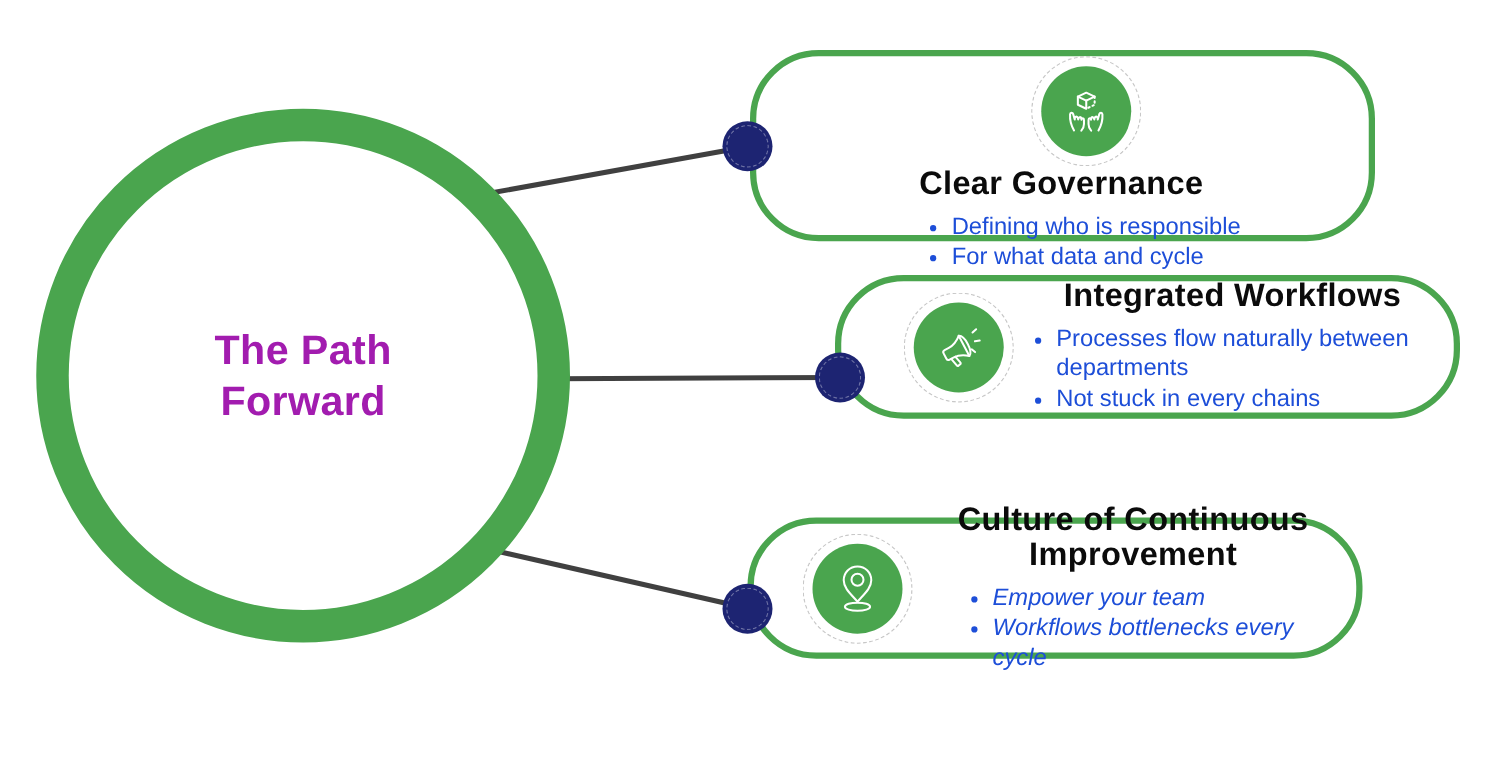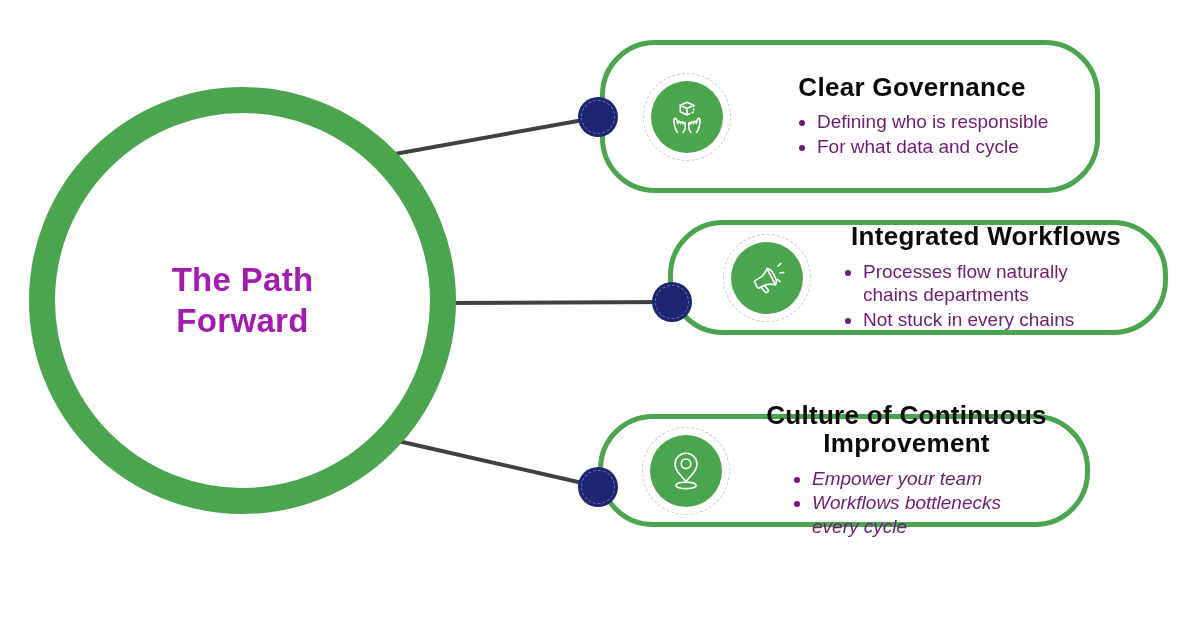--- a/index.html
+++ b/index.html
@@ -18,21 +18,21 @@
   }
   .center-title{
     width:260px;text-align:center;font-size:33px;font-weight:bold;color:#a21caf;
     line-height:1.22;letter-spacing:.3px;
   }
   
   .card{
     position:absolute;box-sizing:border-box;background:#ffffff;border:5px solid #4aa54e;
     border-radius:55px;z-index:3;display:flex;align-items:center;
   }
-  .card-1{left:600px;top:40px;width:500px;height:153px;}
+  .card-1{left:600px;top:40px;width:500px;height:153px;flex-direction:column;}
   .card-2{left:668px;top:220px;width:500px;height:115px;}
   .card-3{left:598px;top:414px;width:492px;height:113px;}
   .badge{
     flex:0 0 auto;width:88px;height:88px;border-radius:50%;background:#ffffff;
     border:1px dashed #c8c8c8;box-sizing:border-box;
     display:flex;align-items:center;justify-content:center;
   }
   .card-1 .badge{margin-left:38px;}
   .card-2 .badge{margin-left:50px;}
   .card-3 .badge{margin-left:39px;}
@@ -40,21 +40,21 @@
     width:72px;height:72px;border-radius:50%;background:#4aa54e;
     display:flex;align-items:center;justify-content:center;
   }
   .badge-inner svg{width:46px;height:46px;display:block;}
   .card-text{flex:1 1 auto;padding:0 14px 0 12px;min-width:0;}
   .card-title{
     text-align:center;font-weight:bold;font-size:26px;color:#0b0b0b;
     line-height:1.07;letter-spacing:.3px;margin:0 0 9px 0;
   }
   .card ul{margin:0;padding:0;list-style:disc;color:#262626;}
-  .card li{font-size:19px;line-height:1.24;color:#701a75;margin:1px 18px;}
+  .card li{font-size:19px;line-height:1.24;color:#1d4ed8;margin:1px 0;}
   .card-1 ul{padding-left:56px;}
   .card-2 ul{padding-left:22px;padding-right:4px;}
   .card-3 ul{padding-left:52px;padding-right:14px;font-style:italic;}
   
   .dot{
     position:absolute;width:40px;height:40px;border-radius:50%;background:#1d2472;z-index:4;
     box-sizing:border-box;
   }
   .dot::after{
     content:"";position:absolute;left:3px;top:3px;right:3px;bottom:3px;
@@ -112,21 +112,21 @@
           </g>
           <path class="icon-stroke" d="M35.5 11.5 L38.5 8.8"></path>
           <path class="icon-stroke" d="M37.5 18.8 L41.5 18.2"></path>
           <path class="icon-stroke" d="M34.8 25.5 L37.6 27.8"></path>
         </svg>
       </div>
     </div>
     <div class="card-text">
       <div class="card-title">Integrated Workflows</div>
       <ul>
-        <li>Processes flow naturally chains departments</li>
+        <li>Processes flow naturally between departments</li>
         <li>Not stuck in every chains</li>
       </ul>
     </div>
   </div>
 
   <div class="card card-3">
     <div class="badge">
       <div class="badge-inner">
         <svg viewBox="0 0 48 48">
           <ellipse class="icon-stroke" cx="24" cy="39" rx="10.5" ry="3.4"></ellipse>

